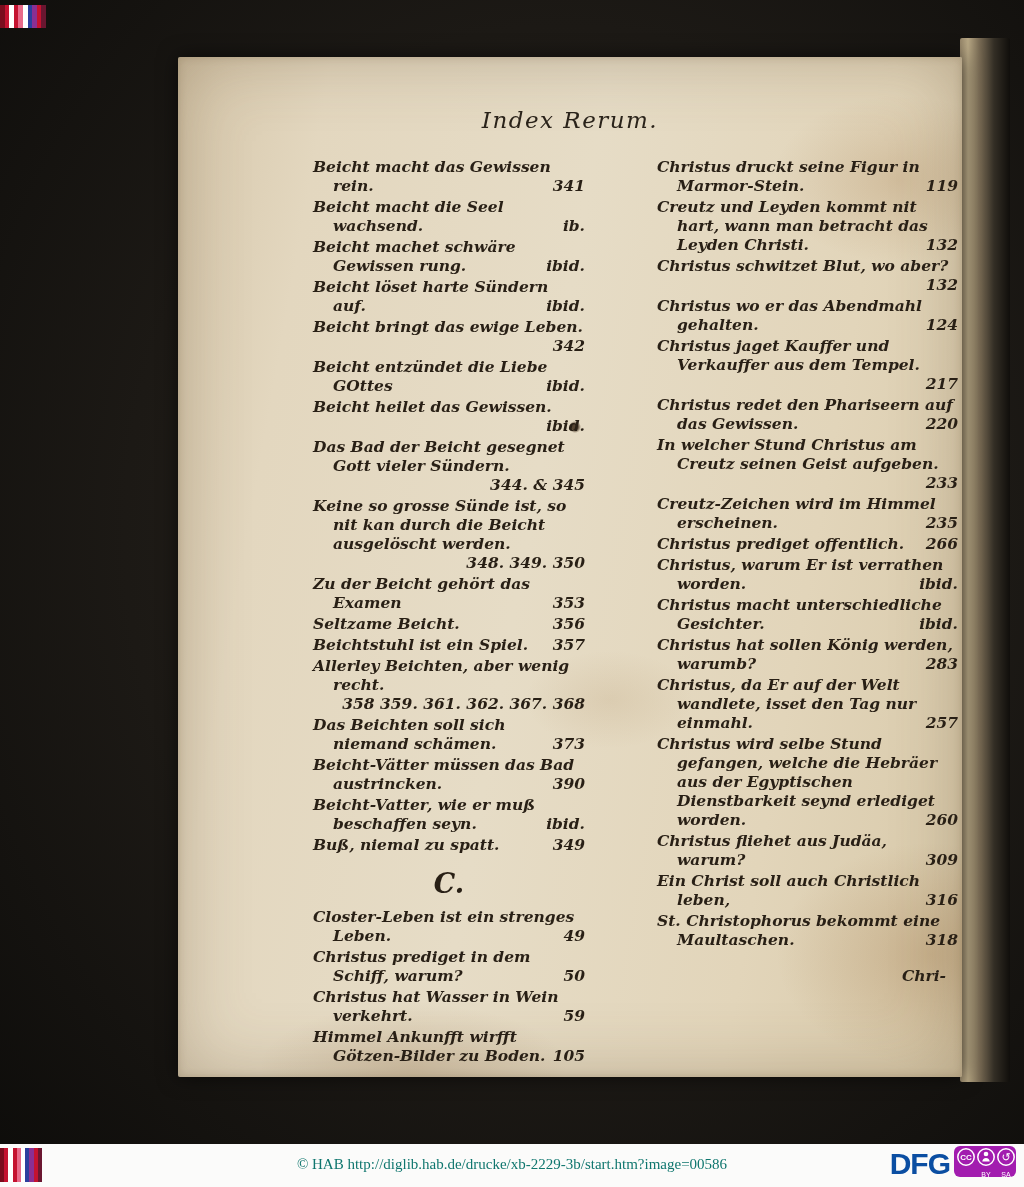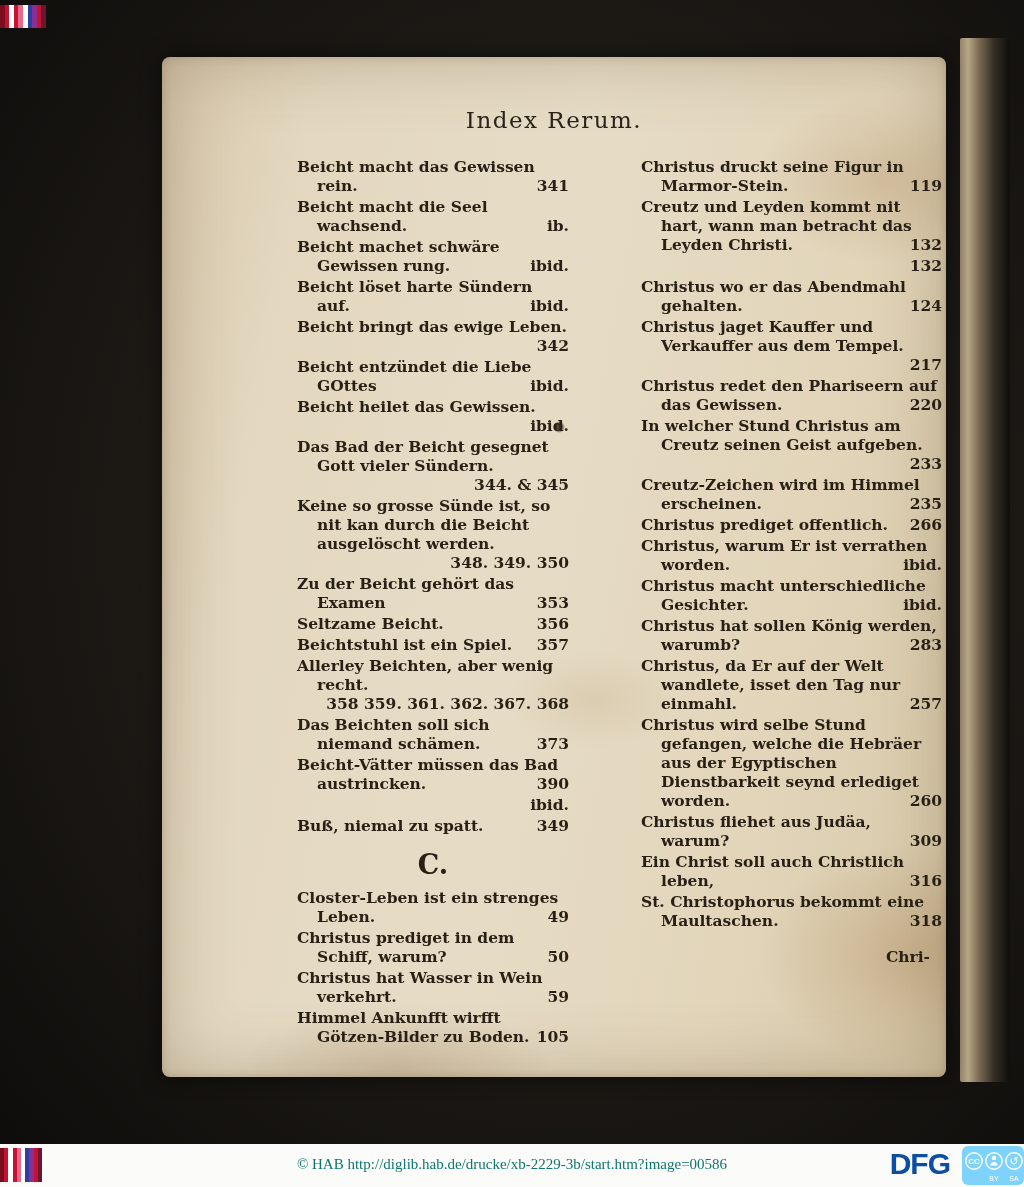--- a/index.html
+++ b/index.html
@@ -17,30 +17,31 @@
   .colorbar.bottom{left:0;top:4px;width:42px;height:34px;}
   .stripe{flex:1;height:100%;}
   
   .book-edge{
     position:absolute;left:960px;top:38px;width:50px;height:1044px;
     background:linear-gradient(90deg,#958569 0%,#b7a784 16%,#7a6c55 38%,#332e25 68%,#100e0b 100%);
     border-radius:2px;
   }
   
   .page{
-    position:absolute;left:162px;top:57px;width:784px;height:1020px;
-    border-radius:8px;
+    position:absolute;left:178px;top:57px;width:784px;height:1020px;
+    border-radius:2px;
     background:
       radial-gradient(circle at 397px 370px, rgba(59,41,24,.85) 0, rgba(59,41,24,.85) 3px, rgba(59,41,24,0) 6px),
       radial-gradient(ellipse 180px 120px at 92% 12%, rgba(150,105,55,.22), transparent 70%),
       radial-gradient(ellipse 220px 160px at 96% 88%, rgba(150,105,55,.28), transparent 70%),
       radial-gradient(ellipse 220px 90px at 30% 99%, rgba(140,100,55,.20), transparent 70%),
       radial-gradient(ellipse 120px 70px at 55% 63%, rgba(150,110,60,.12), transparent 70%),
       linear-gradient(100deg,#d6c7ab 0%,#e3d7bf 16%,#e6dcc6 45%,#e2d5ba 75%,#d7c8a8 100%);
     box-shadow:0 0 20px rgba(0,0,0,.6), inset 0 0 70px rgba(96,74,43,.30), inset 0 0 8px rgba(96,74,43,.25);
+    font-style:italic;
   }
   .title{
     margin:50px 0 24px;text-align:center;
     font-weight:500;font-size:23px;letter-spacing:1.5px;color:#2a231a;
   }
   .cols{
     display:flex;gap:72px;padding:0 30px 0 135px;
     color:#281f15;font-weight:bold;font-size:15.5px;line-height:19px;
   }
   .col-left{width:272px;flex:none;}
@@ -57,22 +58,22 @@
   .attribution{
     position:absolute;left:0;right:0;top:12px;text-align:center;
     font-family:Liberation Serif, serif;font-size:15px;color:#0f766e;
   }
   .dfg{
     position:absolute;right:74px;top:3px;
     font-family:Liberation Sans, sans-serif;font-weight:bold;font-style:normal;
     font-size:30px;letter-spacing:-1px;color:#0b4ea2;
   }
   .cc-badge{
-    position:absolute;right:0;top:2px;width:62px;height:39px;
-    background:#7dd3fc;border-radius:6px;
+    position:absolute;right:8px;top:2px;width:62px;height:31px;
+    background:#a21caf;border-radius:6px;
     display:flex;align-items:center;justify-content:center;
   }
 </style>
 </head>
 <body>
 
 <div class="stage">
 
   <div class="colorbar top">
       <span class="stripe" style="background: rgb(122, 13, 30);"></span>
@@ -102,36 +103,36 @@
             <div class="entry"><span class="etext">Beicht entzündet die Liebe GOttes</span><span class="enum">ibid.</span></div>
             <div class="entry"><span class="etext">Beicht heilet das Gewissen.</span><span class="enum">ibid.</span></div>
             <div class="entry"><span class="etext">Das Bad der Beicht gesegnet Gott vieler Sündern.</span><span class="enum">344. &amp; 345</span></div>
             <div class="entry"><span class="etext">Keine so grosse Sünde ist, so nit kan durch die Beicht ausgelöscht werden.</span><span class="enum">348. 349. 350</span></div>
             <div class="entry"><span class="etext">Zu der Beicht gehört das Examen</span><span class="enum">353</span></div>
             <div class="entry"><span class="etext">Seltzame Beicht.</span><span class="enum">356</span></div>
             <div class="entry"><span class="etext">Beichtstuhl ist ein Spiel.</span><span class="enum">357</span></div>
             <div class="entry"><span class="etext">Allerley Beichten, aber wenig recht.</span><span class="enum">358 359. 361. 362. 367. 368</span></div>
             <div class="entry"><span class="etext">Das Beichten soll sich niemand schämen.</span><span class="enum">373</span></div>
             <div class="entry"><span class="etext">Beicht-Vätter müssen das Bad austrincken.</span><span class="enum">390</span></div>
-            <div class="entry"><span class="enum">ibid.</span></div>
+            <div class="entry"><span class="etext">Beicht-Vatter, wie er muß beschaffen seyn.</span><span class="enum">ibid.</span></div>
             <div class="entry"><span class="etext">Buß, niemal zu spatt.</span><span class="enum">349</span></div>
           </div>
         <div class="section-heading">C.</div>
         <div id="left-section-entries">
             <div class="entry"><span class="etext">Closter-Leben ist ein strenges Leben.</span><span class="enum">49</span></div>
             <div class="entry"><span class="etext">Christus prediget in dem Schiff, warum?</span><span class="enum">50</span></div>
             <div class="entry"><span class="etext">Christus hat Wasser in Wein verkehrt.</span><span class="enum">59</span></div>
             <div class="entry"><span class="etext">Himmel Ankunfft wirfft Götzen-Bilder zu Boden.</span><span class="enum">105</span></div>
           </div>
       </div>
       <div class="col-right">
         <div id="right-entries">
             <div class="entry"><span class="etext">Christus druckt seine Figur in Marmor-Stein.</span><span class="enum">119</span></div>
             <div class="entry"><span class="etext">Creutz und Leyden kommt nit hart, wann man betracht das Leyden Christi.</span><span class="enum">132</span></div>
-            <div class="entry"><span class="enum">132</span></div>
+            <div class="entry"><span class="etext">Christus schwitzet Blut, wo aber?</span><span class="enum">132</span></div>
             <div class="entry"><span class="etext">Christus wo er das Abendmahl gehalten.</span><span class="enum">124</span></div>
             <div class="entry"><span class="etext">Christus jaget Kauffer und Verkauffer aus dem Tempel.</span><span class="enum">217</span></div>
             <div class="entry"><span class="etext">Christus redet den Phariseern auf das Gewissen.</span><span class="enum">220</span></div>
             <div class="entry"><span class="etext">In welcher Stund Christus am Creutz seinen Geist aufgeben.</span><span class="enum">233</span></div>
             <div class="entry"><span class="etext">Creutz-Zeichen wird im Himmel erscheinen.</span><span class="enum">235</span></div>
             <div class="entry"><span class="etext">Christus prediget offentlich.</span><span class="enum">266</span></div>
             <div class="entry"><span class="etext">Christus, warum Er ist verrathen worden.</span><span class="enum">ibid.</span></div>
             <div class="entry"><span class="etext">Christus macht unterschiedliche Gesichter.</span><span class="enum">ibid.</span></div>
             <div class="entry"><span class="etext">Christus hat sollen König werden, warumb?</span><span class="enum">283</span></div>
             <div class="entry"><span class="etext">Christus, da Er auf der Welt wandlete, isset den Tag nur einmahl.</span><span class="enum">257</span></div>

